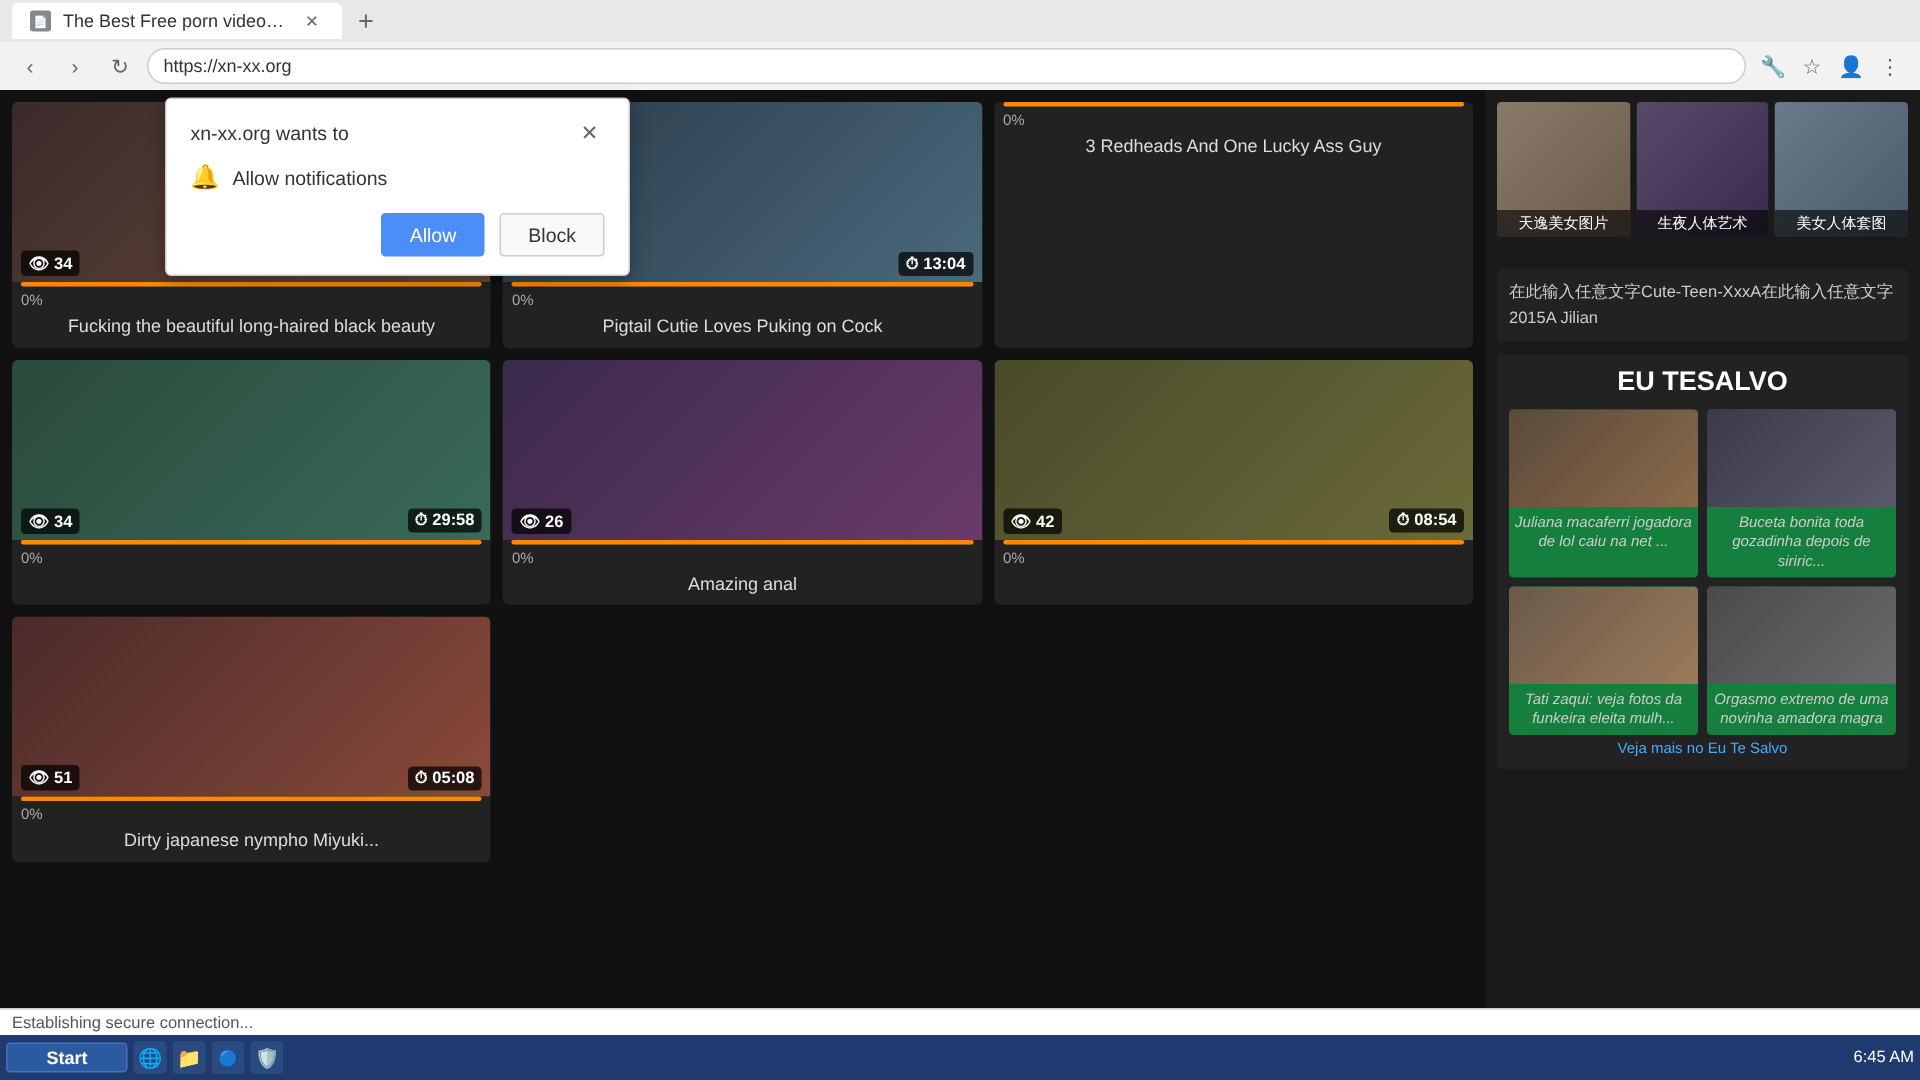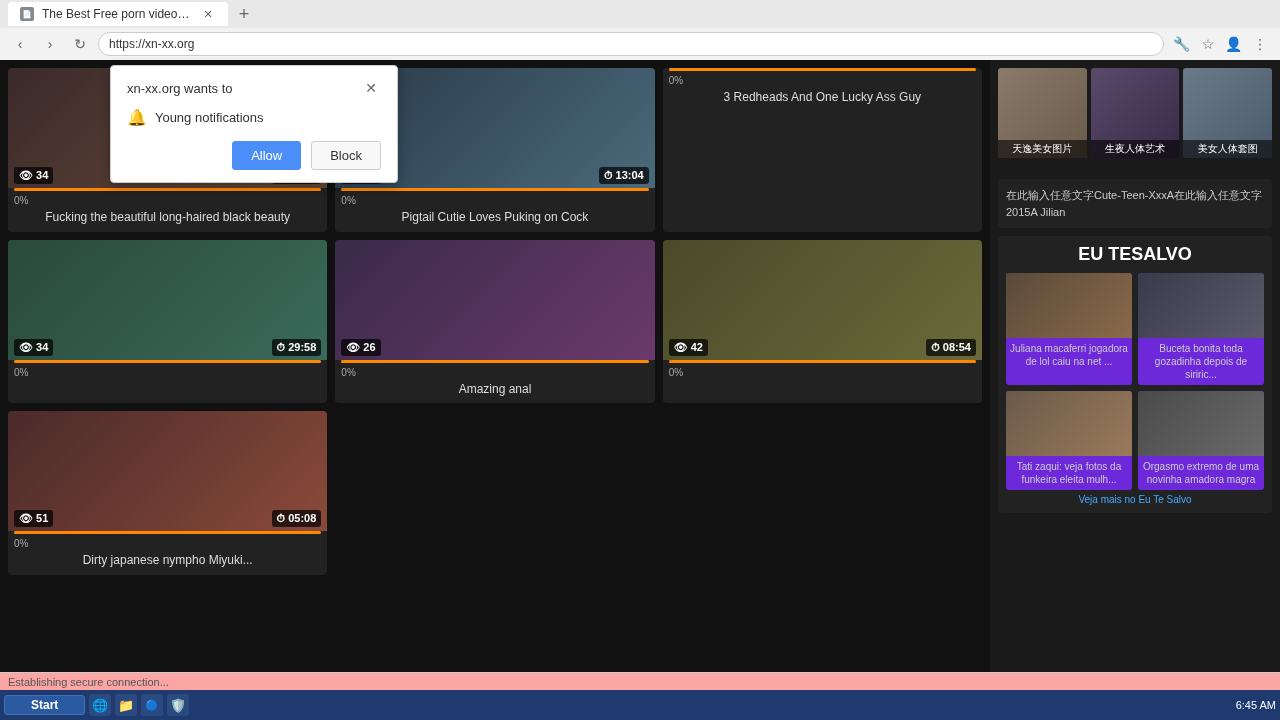--- a/index.html
+++ b/index.html
@@ -87,21 +87,21 @@
 
     
     .notification-popup {
       position: absolute;
       top: 65px;
       left: 110px;
       background: #fff;
       border: 1px solid #ccc;
       border-radius: 4px;
       padding: 12px 16px;
-      width: 288px;
+      width: 310px;
       z-index: 200;
       box-shadow: 0 4px 12px rgba(0,0,0,0.3);
     }
     .popup-header {
       display: flex;
       justify-content: space-between;
       align-items: center;
       margin-bottom: 10px;
     }
     .popup-title { font-size: 13px; color: #333; font-weight: 500; }
@@ -271,24 +271,25 @@
       color: #ff4444;
       margin-bottom: 8px;
     }
     .eu-te-salvo span { color: #fff; }
     .sidebar-cards {
       display: grid;
       grid-template-columns: 1fr 1fr;
       gap: 6px;
     }
     .sidebar-card {
-      background: #6d28d9;
+      background: #15803d;
       border-radius: 3px;
       overflow: hidden;
       cursor: pointer;
+      font-style: italic;
     }
     .sidebar-card-img {
       height: 65px;
       display: flex; align-items: center; justify-content: center;
       font-size: 10px; color: #888;
     }
     .sidebar-card-text {
       padding: 4px;
       font-size: 10px;
       color: #ccc;
@@ -383,21 +384,21 @@
   </div>
 </div>
 
 <div class="notification-popup">
   <div class="popup-header">
     <span class="popup-title">xn-xx.org wants to</span>
     <div class="popup-close">✕</div>
   </div>
   <div class="popup-notification-row">
     <span class="bell-icon">🔔</span>
-    <span class="popup-notification-text">Young notifications</span>
+    <span class="popup-notification-text">Allow notifications</span>
   </div>
   <div class="popup-buttons">
     <button class="popup-btn allow">Allow</button>
     <button class="popup-btn">Block</button>
   </div>
 </div>
 
 <div class="main-content">
 
   <div class="video-grid">
@@ -546,19 +547,19 @@
   <button class="start-btn">
     <span>Start</span>
   </button>
   <div class="taskbar-icon">🌐</div>
   <div class="taskbar-icon">📁</div>
   <div class="taskbar-icon">
     <span style="font-size:11px;color:#fff;">🔵</span>
   </div>
   <div class="taskbar-icon">🛡️</div>
 
-  <div style="position:absolute;bottom:30px;left:0;right:0;height:18px;background:#fca5a5;border-top:1px solid #ccc;display:flex;align-items:center;padding:0 8px;">
+  <div style="position:absolute;bottom:30px;left:0;right:0;height:18px;background:#ffffff;border-top:1px solid #ccc;display:flex;align-items:center;padding:0 8px;">
     <span style="font-size:11px;color:#555;">Establishing secure connection...</span>
   </div>
   <div class="taskbar-right">
     <span style="color:#fff;font-size:11px;">6:45 AM</span>
   </div>
 </div>
 
 </body></html>

